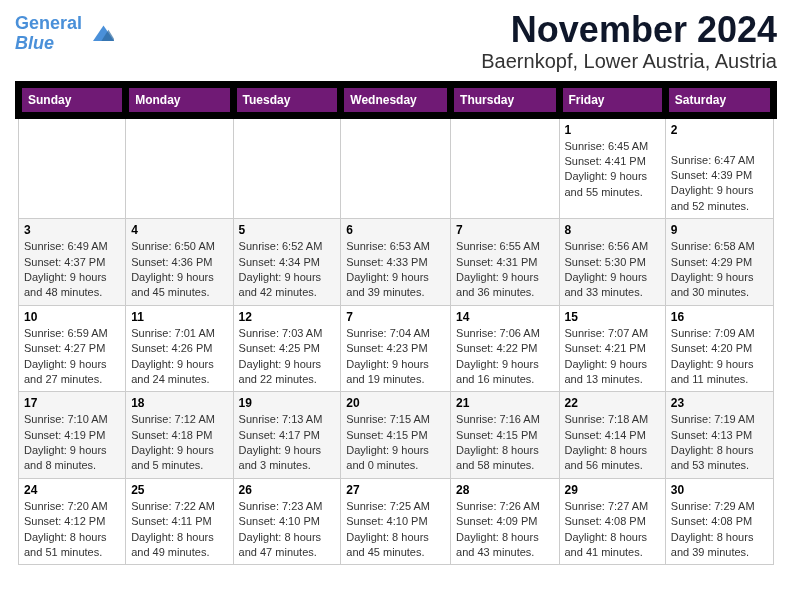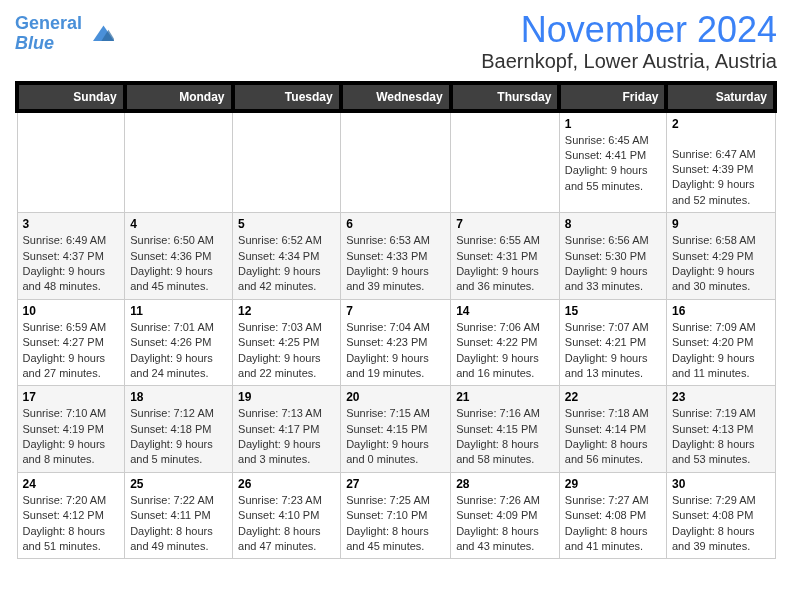--- a/index.html
+++ b/index.html
@@ -38,41 +38,41 @@
     .logo-icon {
       width: 28px;
       height: 28px;
       margin-left: 4px;
     }
     .title-area {
       text-align: right;
     }
     .month-title {
       font-size: 36px;
-      font-weight: normal;
-      color: #3b82f6;
+      font-weight: bold;
+      color: #0f172a;
       line-height: 1.1;
     }
     .location-title {
       font-size: 20px;
       color: #333;
     }
     .calendar {
       width: 100%;
       border-collapse: collapse;
       font-size: 10px;
     }
     .calendar thead th {
-      background-color: #404040;
+      background-color: #701a75;
       color: #fff;
-      text-align: right;
+      text-align: left;
       padding: 5px 6px;
       font-size: 12px;
       font-weight: bold;
-      border: 4px solid #000000;
+      border: 7px solid #000000;
     }
     .calendar tbody td {
       border: 1px solid #ccc;
       vertical-align: top;
       padding: 4px 5px;
       height: 80px;
       width: 113px;
       background: #fff;
     }
     .calendar tbody tr:nth-child(even) td {
@@ -322,21 +322,21 @@
           <td>
             <div class="day-number">26</div>
             <div class="day-info" style="white-space: pre-line;">Sunrise: 7:23 AM
 Sunset: 4:10 PM
 Daylight: 8 hours
 and 47 minutes.</div>
           </td>
           <td>
             <div class="day-number">27</div>
             <div class="day-info" style="white-space: pre-line;">Sunrise: 7:25 AM
-Sunset: 7:10 PM
+Sunset: 4:10 PM
 Daylight: 8 hours
 and 45 minutes.</div>
           </td>
           <td>
             <div class="day-number">28</div>
             <div class="day-info" style="white-space: pre-line;">Sunrise: 7:26 AM
 Sunset: 4:09 PM
 Daylight: 8 hours
 and 43 minutes.</div>
           </td>

